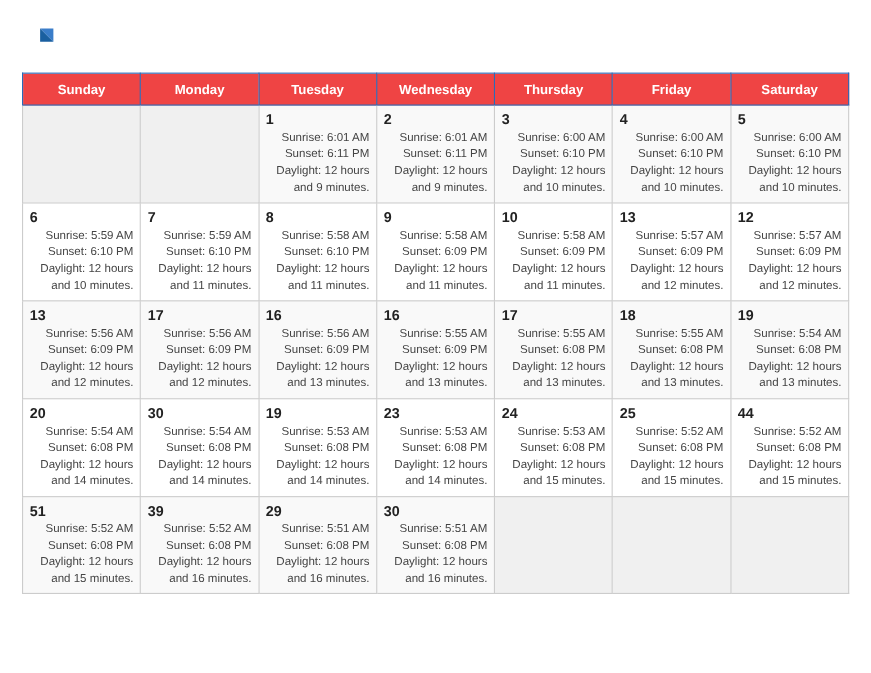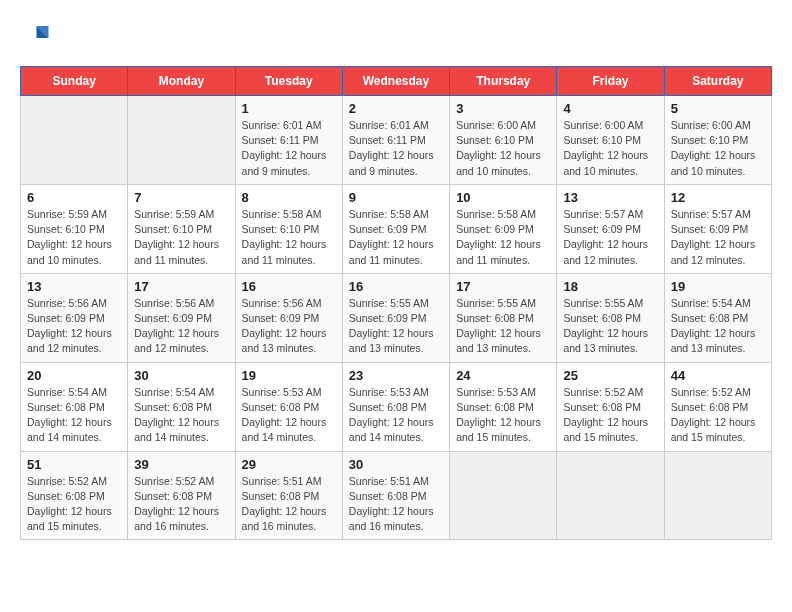--- a/index.html
+++ b/index.html
@@ -85,20 +85,21 @@
     .day-number {
       font-size: 13px;
       font-weight: bold;
       color: #222;
       display: block;
       margin-bottom: 2px;
     }
     .cell-content {
       line-height: 1.45;
       color: #444;
+      text-align: right;
     }
   </style>
 </head>
 <body>
 
 <div class="header">
   <div class="logo">
     <svg class="logo-icon" viewBox="0 0 40 40">
       <polygon points="22,8 38,8 38,24" fill="#3a7dc9"></polygon>
       <polygon points="22,8 38,24 22,24" fill="#1a5fa0"></polygon>

